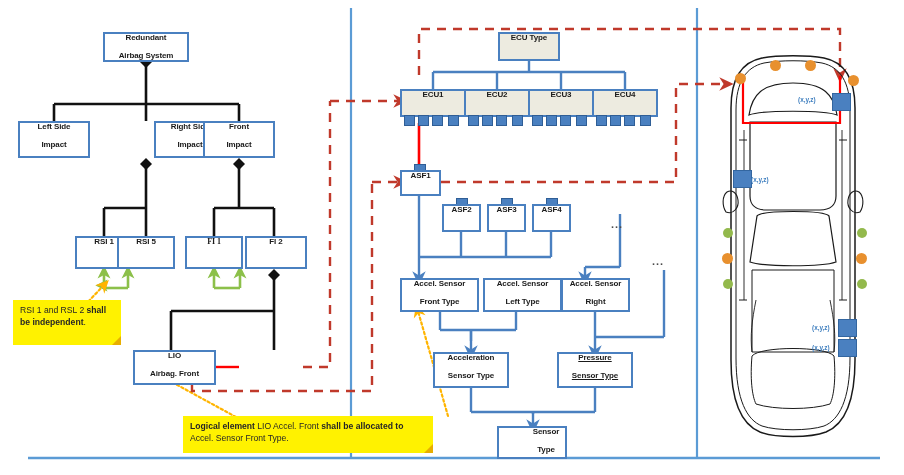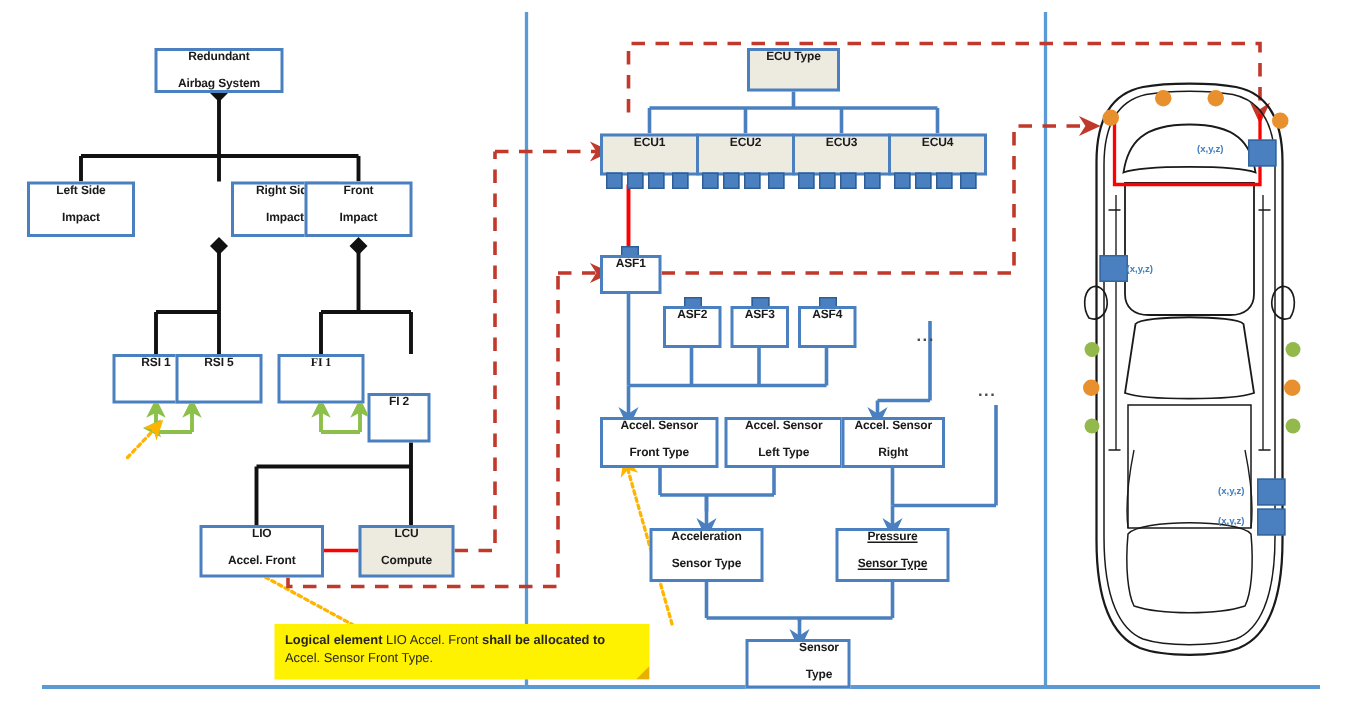--- a/index.html
+++ b/index.html
@@ -237,31 +237,27 @@
 
   <div class="nodebox" style="left:75px;top:236px;width:58px;height:33px;">
     <span>RSI 1</span>
   </div>
   <div class="nodebox" style="left:117px;top:236px;width:58px;height:33px;">
     <span>RSI 5</span>
   </div>
   <div class="nodebox" style="left:185px;top:236px;width:58px;height:33px;font-family:Liberation Serif, serif;">
     <span>FI 1</span>
   </div>
-  <div class="nodebox" style="left:245px;top:236px;width:42px;height:33px;margin-top:26px;">
+  <div class="nodebox" style="left:245px;top:236px;width:62px;height:33px;">
     <span>FI 2</span>
   </div>
 
   <div class="nodebox" style="left:133px;top:350px;width:83px;height:35px;">
     <span><span>LIO</span><br>
-          <span>Accel. Front</span></span>
-  </div>
-  <div class="nodebox beige" style="left:239px;top:350px;width:64px;height:35px;">
-    <span><span>LCU</span><br>
-          <span>Compute</span></span>
+          <span>Airbag. Front</span></span>
   </div>
 
   <div class="nodebox beige" style="left:498px;top:32px;width:62px;height:29px;">
     <span>ECU Type</span>
   </div>
 
   <div class="nodebox beige" style="left:400px;top:89px;width:66px;height:28px;">
     <span>ECU1</span>
   </div>
   <div class="nodebox beige" style="left:464px;top:89px;width:66px;height:28px;">
@@ -355,19 +351,23 @@
 
   <div class="sensorsq" style="left:733px;top:170px;width:17px;height:16px;"></div>
   <div class="xyz" style="left:751px;top:176px;">(x,y,z)</div>
 
   <div class="sensorsq" style="left:838px;top:319px;width:17px;height:16px;"></div>
   <div class="xyz" style="left:812px;top:324px;">(x,y,z)</div>
 
   <div class="sensorsq" style="left:838px;top:339px;width:17px;height:16px;"></div>
   <div class="xyz" style="left:812px;top:344px;">(x,y,z)</div>
 
+  <div class="note" style="left:13px;top:300px;width:108px;height:45px;">
+    <span><span>RSI 1 and RSL 2 </span><b>shall be independent</b><span>.</span></span>
+    <span class="fold"></span>
+  </div>
 
   <div class="note" style="left:183px;top:416px;width:250px;height:37px;">
     <span><b>Logical element</b><span> LIO Accel. Front </span><b>shall be allocated to</b><span> Accel. Sensor Front Type.</span></span>
     <span class="fold"></span>
   </div>
 
 </div>
 
 </body></html>

